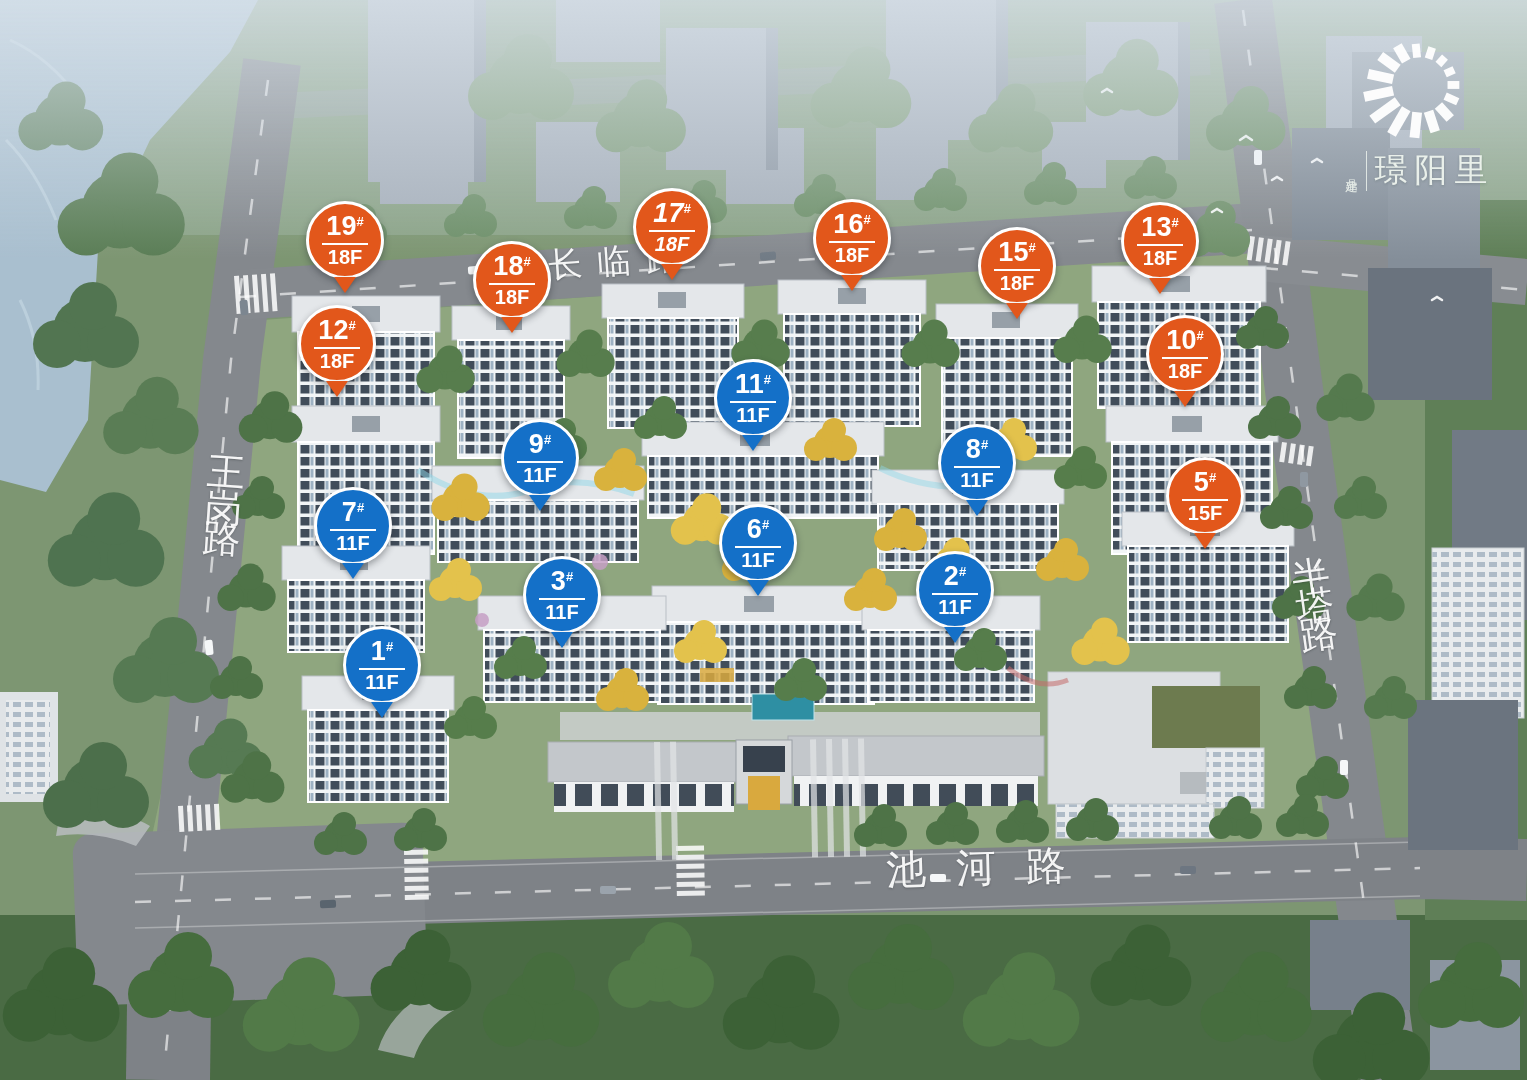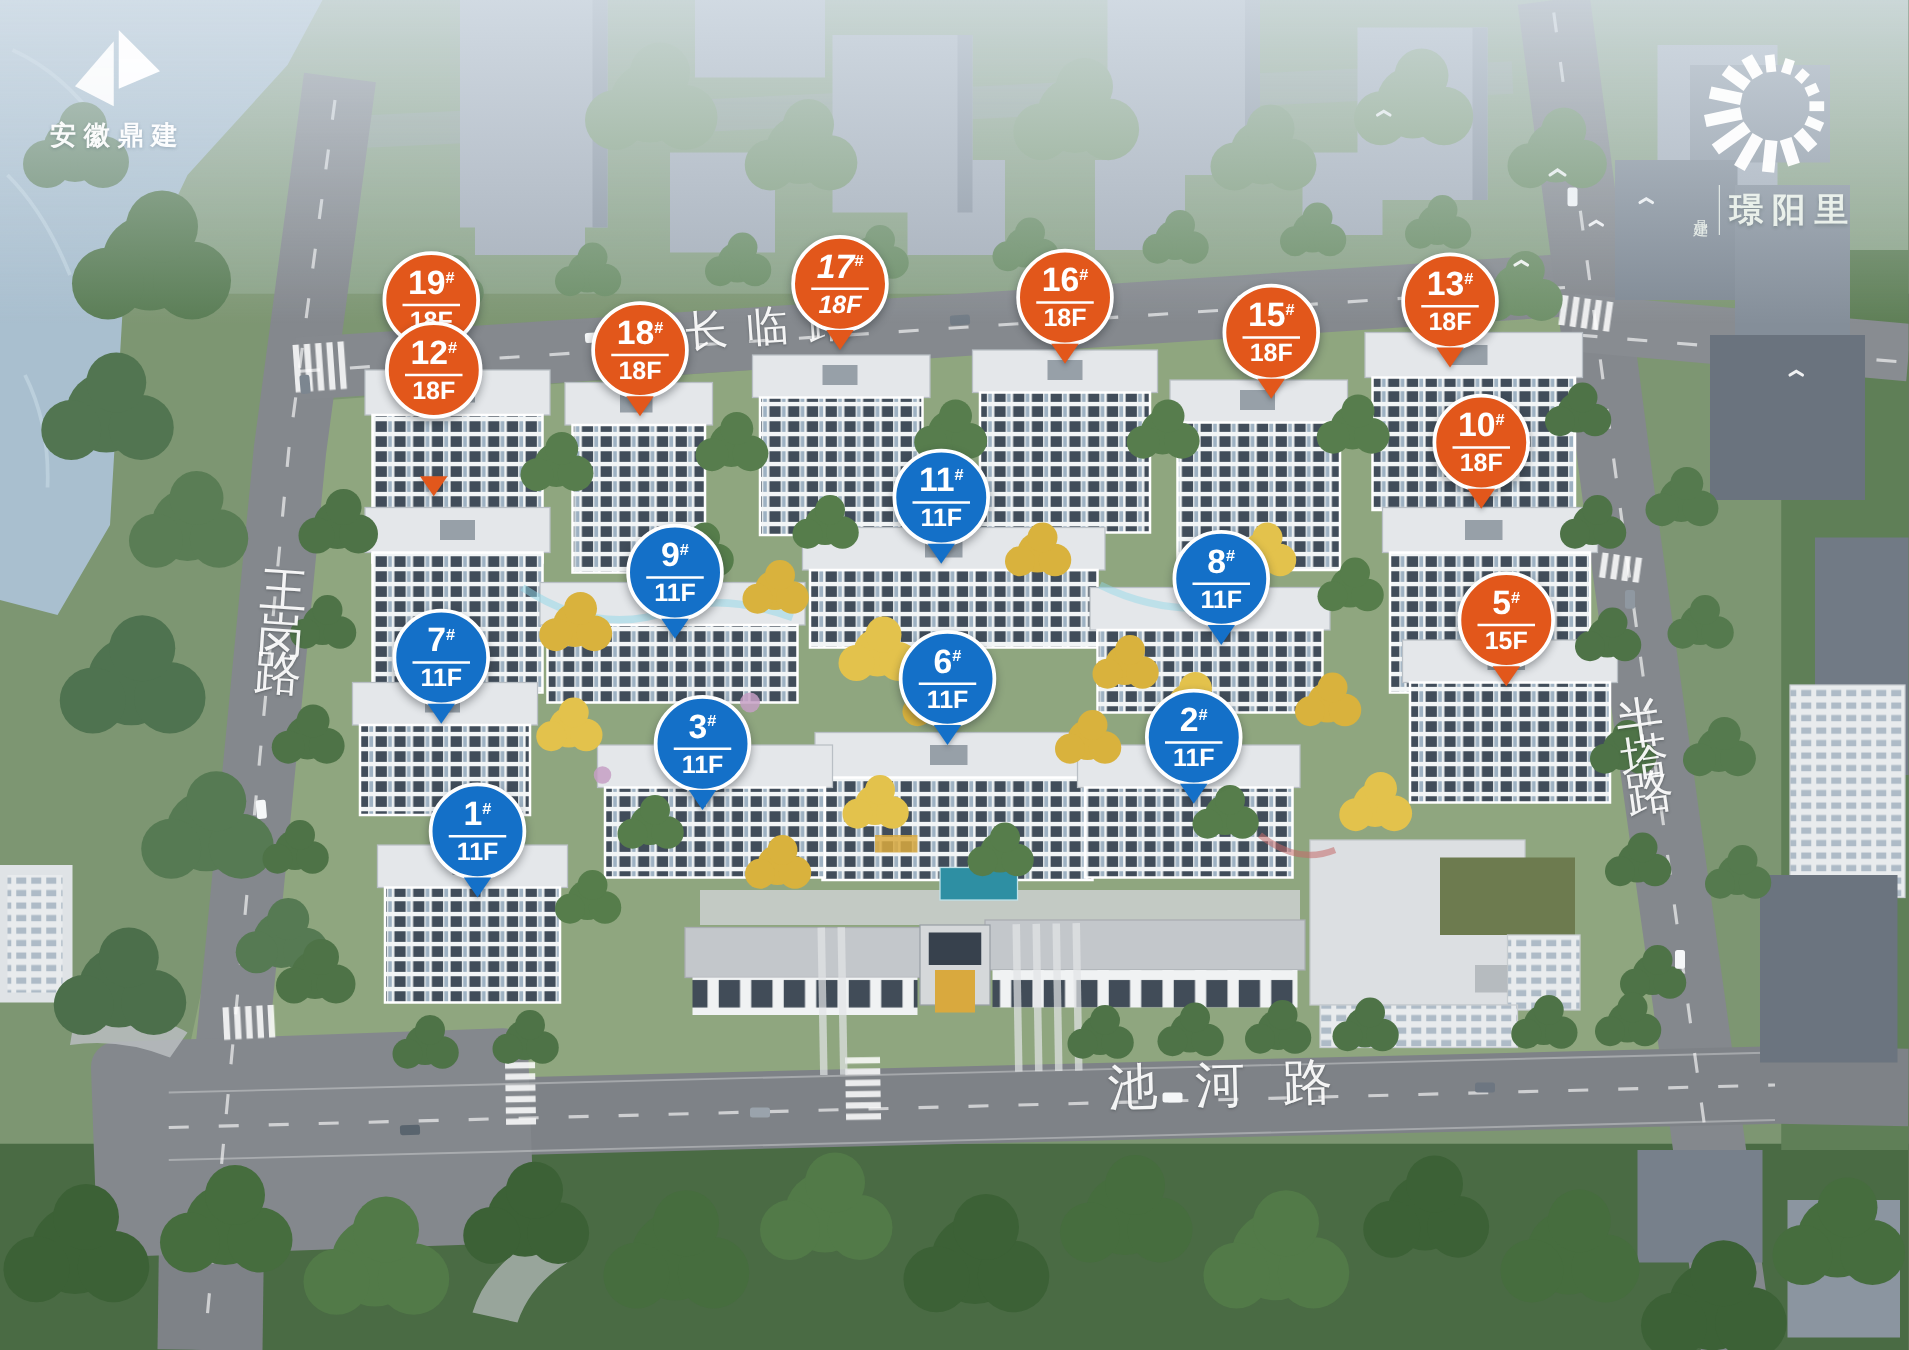--- a/index.html
+++ b/index.html
@@ -16,21 +16,21 @@
 
   
   .dev-logo{position:absolute;left:40px;top:24px;z-index:40;display:flex;flex-direction:column;align-items:center;gap:8px;}
   .dev-text{color:#fff;font-size:21px;font-weight:600;letter-spacing:6px;opacity:.95;text-shadow:0 1px 3px rgba(50,70,90,.3);}
 
   
   .brand-logo{position:absolute;left:1330px;top:24px;width:180px;z-index:40;display:flex;flex-direction:column;align-items:center;gap:6px;}
   .brand-row{display:flex;align-items:center;gap:8px;color:#eef4ee;}
   .brand-prefix{writing-mode:vertical-rl;font-size:12px;letter-spacing:2px;line-height:1;opacity:.9;}
   .brand-divider{width:1px;height:40px;background:rgba(240,246,240,.8);}
-  .brand-name{font-size:27px;letter-spacing:7px;font-weight:700;opacity:.95;text-shadow:0 1px 3px rgba(40,60,50,.25);}
+  .brand-name{font-size:33px;letter-spacing:7px;font-weight:400;opacity:.95;text-shadow:0 1px 3px rgba(40,60,50,.25);}
 
   
   .marker-layer{position:absolute;left:0;top:0;width:100%;height:100%;z-index:30;pointer-events:none;}
   .marker{position:absolute;transform:translate(-50%,-100%);display:flex;flex-direction:column;align-items:center;}
   .bubble{width:72px;height:72px;border-radius:50%;background:var(--c,#e4571b);border:3px solid #fff;
           color:#fff;display:flex;flex-direction:column;align-items:center;justify-content:center;
           box-shadow:0 3px 7px rgba(30,35,40,.4);}
   .m-top{display:flex;align-items:flex-start;line-height:1;}
   .m-num{font-size:27px;font-weight:700;}
   .m-hash{font-size:13px;font-weight:700;margin-top:2px;}
@@ -438,27 +438,20 @@
   </g>
 
   <rect width="1527" height="260" fill="url(#haze)"></rect>
 </svg>
 
 <div class="roadlabel changlin">长临路</div>
 <div class="roadlabel wanggang">王岗路</div>
 <div class="roadlabel banta">半塔路</div>
 <div class="roadlabel chihe">池河路</div>
 
-<div class="dev-logo">
-  <svg width="72" height="62" viewBox="0 0 72 62">
-    <polygon points="37,0 70,33 37,47" fill="#ffffff" opacity="0.96"></polygon>
-    <polygon points="33,9 2,45 33,61" fill="#ffffff" opacity="0.9"></polygon>
-  </svg>
-  <div class="dev-text">安徽鼎建</div>
-</div>
 
 <div class="brand-logo">
   <svg width="118" height="118" viewBox="0 0 120 120">
     <g transform="translate(60,62) rotate(-150)" fill="#ffffff" opacity="0.96">
       <rect transform="rotate(0) translate(0,-28)" x="-5" y="-30" width="10" height="30"></rect>
       <rect transform="rotate(24) translate(0,-28)" x="-5" y="-32" width="10" height="32"></rect>
       <rect transform="rotate(48) translate(0,-28)" x="-5" y="-30" width="10" height="30"></rect>
       <rect transform="rotate(72) translate(0,-28)" x="-5" y="-26" width="10" height="26"></rect>
       <rect transform="rotate(96) translate(0,-28)" x="-5" y="-22" width="10" height="22"></rect>
       <rect transform="rotate(120) translate(0,-28)" x="-5" y="-18" width="10" height="18"></rect>
@@ -486,21 +479,21 @@
       <div class="m-top">
         <span class="m-num">19</span>
         <span class="m-hash">#</span>
       </div>
       <div class="m-div"></div>
       <div class="m-floor">18F</div>
     </div>
     <div class="tail"></div>
   </div>
 
-  <div class="marker" style="left: 347px; top: 397px; gap: 48px; --c: #e2571b;">
+  <div class="marker" style="left: 337px; top: 397px; --c: #e2571b;">
     <div class="bubble">
       <div class="m-top">
         <span class="m-num">12</span>
         <span class="m-hash">#</span>
       </div>
       <div class="m-div"></div>
       <div class="m-floor">18F</div>
     </div>
     <div class="tail"></div>
   </div>

